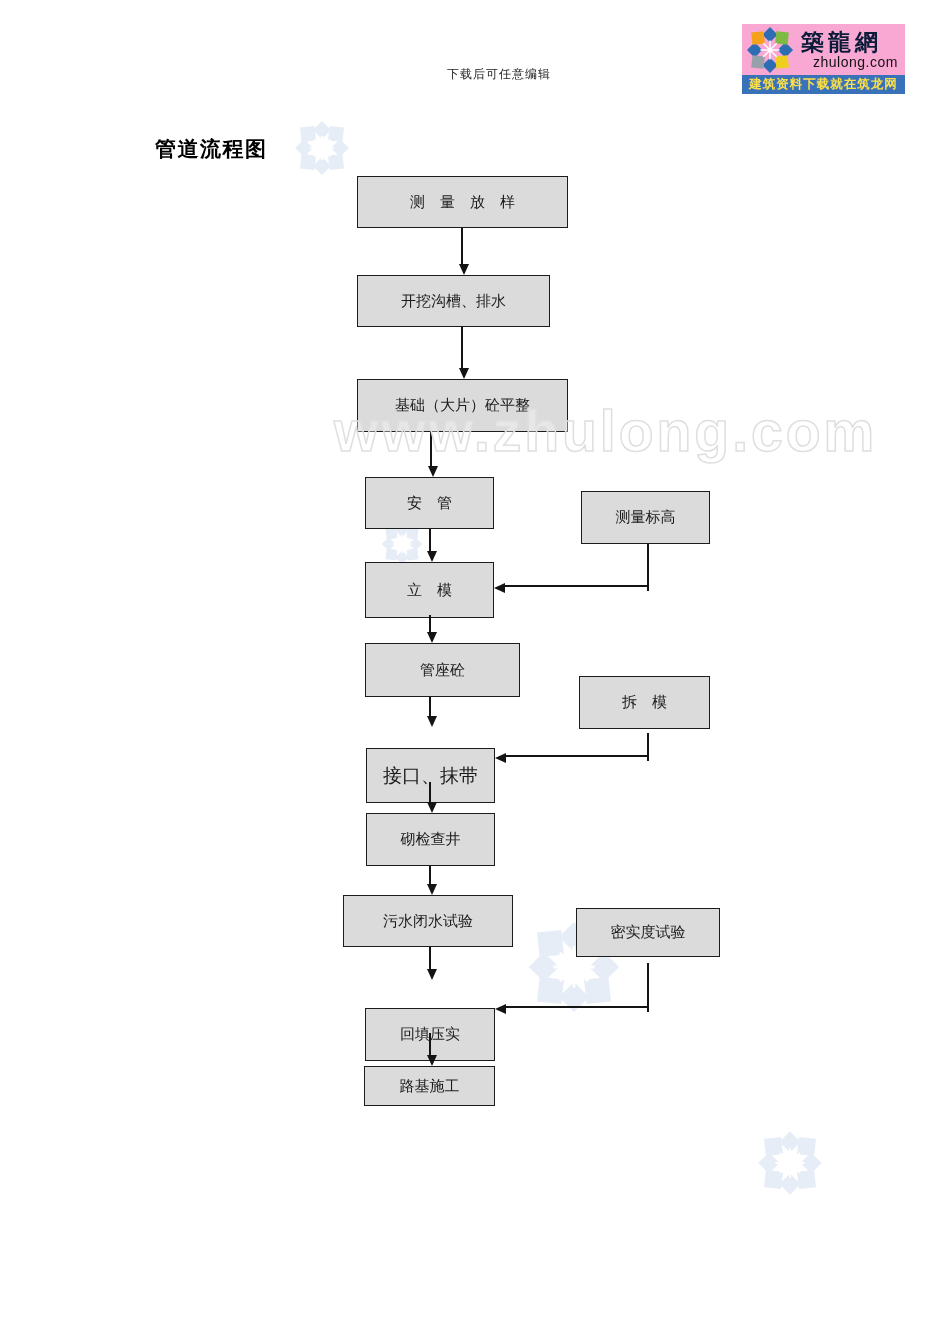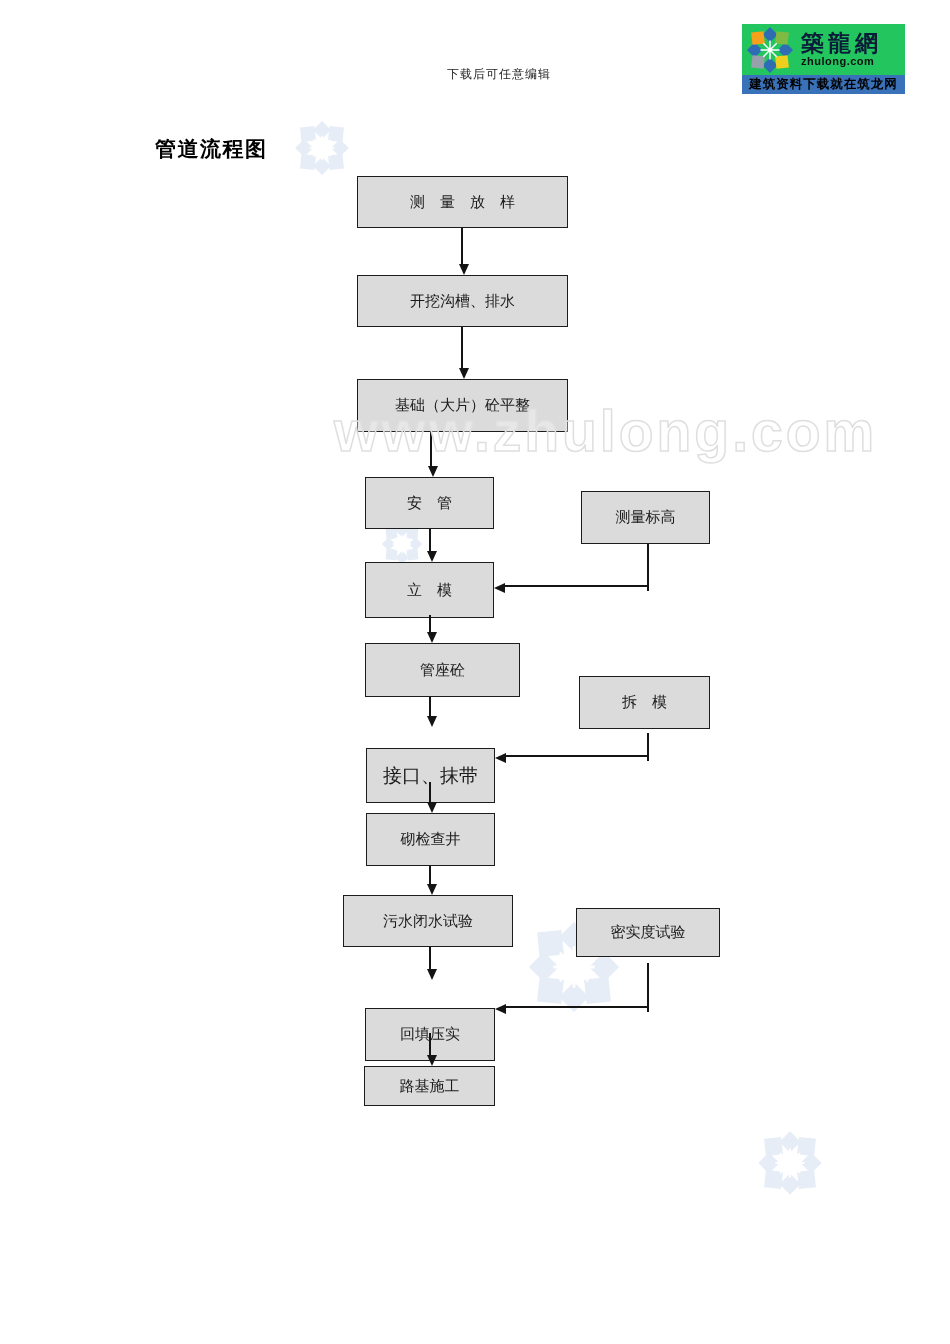--- a/index.html
+++ b/index.html
@@ -27,33 +27,33 @@
     position:absolute;left:447px;top:66px;font-size:12px;color:#222;
     letter-spacing:1px;z-index:2;
   }
   .title{
     position:absolute;left:155px;top:135px;margin:0;
     font-family:"Liberation Sans",sans-serif;font-weight:700;
     font-size:21px;letter-spacing:1.5px;color:#000;z-index:2;
   }
   
   .logo{position:absolute;left:742px;top:24px;width:163px;z-index:2;}
-  .logo-top{height:51px;background:#22c55e;display:flex;align-items:center;}
+  .logo-top{height:51px;background:#f9a8d4;display:flex;align-items:center;}
   .logo-icon{width:48px;height:48px;margin-left:4px;flex:0 0 auto;}
   .logo-texts{margin-left:7px;line-height:1;}
   .logo-name{
     font-family:"Liberation Serif",serif;font-weight:700;font-size:23px;
     letter-spacing:4px;color:#0a1c38;white-space:nowrap;
   }
   .logo-domain{
-    font-family:"Liberation Sans",sans-serif;font-weight:700;font-size:11px;
-    color:#111;margin-top:1px;letter-spacing:0.5px;
+    font-family:"Liberation Sans",sans-serif;font-weight:400;font-size:14px;
+    color:#111;margin-top:1px;letter-spacing:0.5px;margin-left:12px;
   }
   .logo-bar{
-    height:19px;background:#3a72b9;color:#000000;
+    height:19px;background:#3a72b9;color:#fde047;
     font-family:"Liberation Sans",sans-serif;font-weight:700;font-size:12.5px;
     display:flex;align-items:center;justify-content:center;
     letter-spacing:1px;white-space:nowrap;
   }
   
   .fbox{
     position:absolute;background:#dbdbdb;border:1.6px solid #1c1c1c;
     display:flex;align-items:center;justify-content:center;
     font-size:15px;box-sizing:border-box;z-index:2;white-space:nowrap;
   }
@@ -125,21 +125,21 @@
         <div class="logo-name">築龍網</div>
         <div class="logo-domain">zhulong.com</div>
       </div>
     </div>
     <div class="logo-bar">建筑资料下载就在筑龙网</div>
   </div>
 
   <h1 class="title">管道流程图</h1>
 
   <div class="fbox" style="left:357px;top:176px;width:211px;height:52px">测　量　放　样</div>
-  <div class="fbox" style="left:357px;top:275px;width:211px;height:52px">开挖沟槽、排水</div>
+  <div class="fbox" style="left:357px;top:275px;width:193px;height:52px">开挖沟槽、排水</div>
   <div class="fbox" style="left:357px;top:379px;width:211px;height:53px">基础（大片）砼平整</div>
   <div class="fbox" style="left:365px;top:477px;width:129px;height:52px">安　管</div>
   <div class="fbox" style="left:365px;top:562px;width:129px;height:56px">立　模</div>
   <div class="fbox" style="left:365px;top:643px;width:155px;height:54px">管座砼</div>
   <div class="fbox big" style="left:366px;top:748px;width:129px;height:55px">接口、抹带</div>
   <div class="fbox" style="left:366px;top:813px;width:129px;height:53px">砌检查井</div>
   <div class="fbox" style="left:343px;top:895px;width:170px;height:52px">污水闭水试验</div>
   <div class="fbox" style="left:365px;top:1008px;width:130px;height:53px">回填压实</div>
   <div class="fbox" style="left:364px;top:1066px;width:131px;height:40px">路基施工</div>
 

